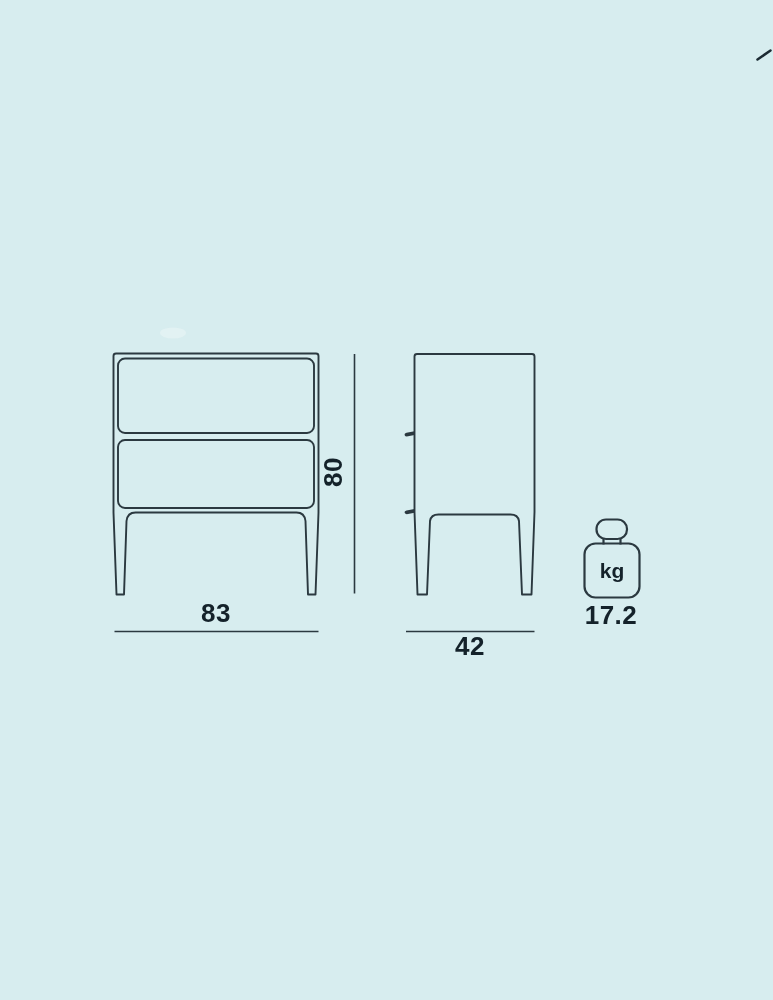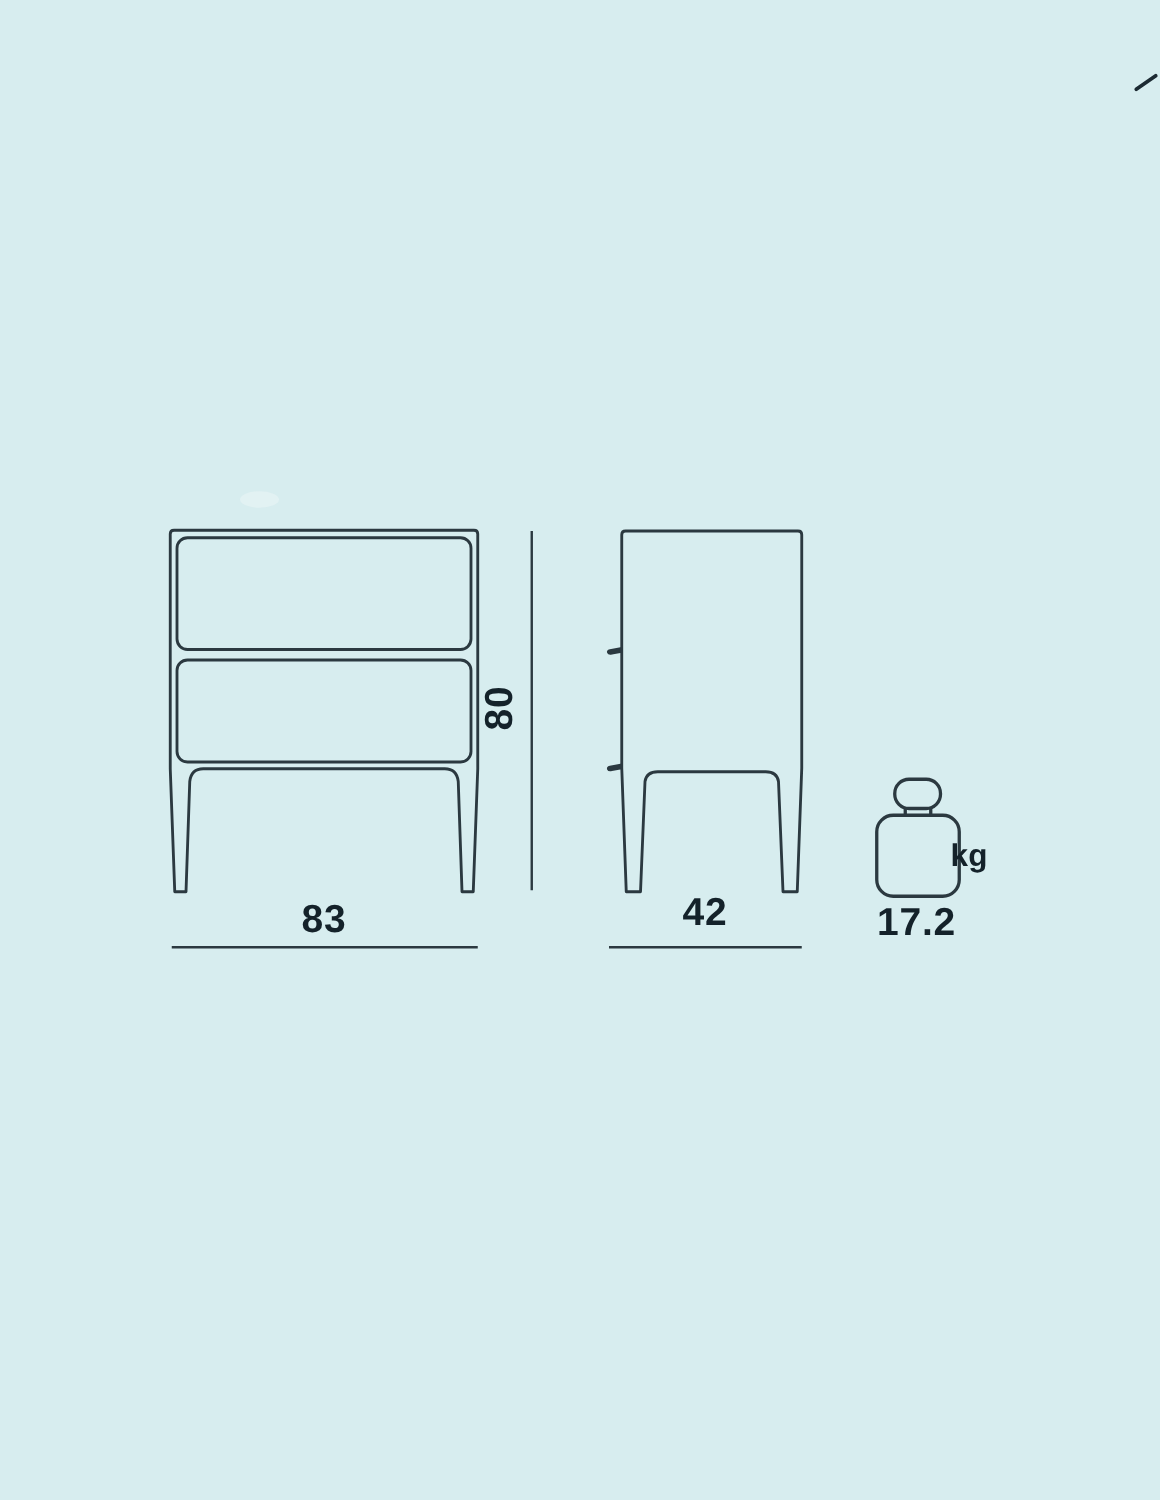--- a/index.html
+++ b/index.html
@@ -36,21 +36,20 @@
   }
   .kg-label {
     position: absolute;
     font-family: "Liberation Sans", sans-serif;
     font-weight: 600;
     font-size: 21px;
     color: #14222a;
     transform: translate(-50%, -50%);
     white-space: nowrap;
     user-select: none;
-    margin-left: 34px;
   }
 </style>
 </head>
 <body>
 
 <div class="canvas">
 
   <svg class="drawing-svg" width="773" height="1000" viewBox="0 0 773 1000">
 
     <ellipse cx="173" cy="333" rx="13" ry="5.5" fill="#e5f3f4" opacity="0.8"></ellipse>
@@ -94,19 +93,19 @@
       <line x1="354.5" y1="354" x2="354.5" y2="593.5"></line>
     </g>
 
     <line x1="757.5" y1="59.5" x2="770.5" y2="50.5" stroke="#1c2b33" stroke-width="2.5" stroke-linecap="round"></line>
   </svg>
 
   <div class="dim-label" style="left:216px; top:613px;">83</div>
 
   <div class="dim-label rotated" style="left:333px; top:472px;">80</div>
 
-  <div class="dim-label" style="left:470px; top:608px;">42</div>
+  <div class="dim-label" style="left:470px; top:646px;">42</div>
 
   <div class="kg-label" style="left:612px; top:571px;">kg</div>
 
   <div class="dim-label" style="left:611px; top:615px;">17.2</div>
 
 </div>
 
 </body></html>

